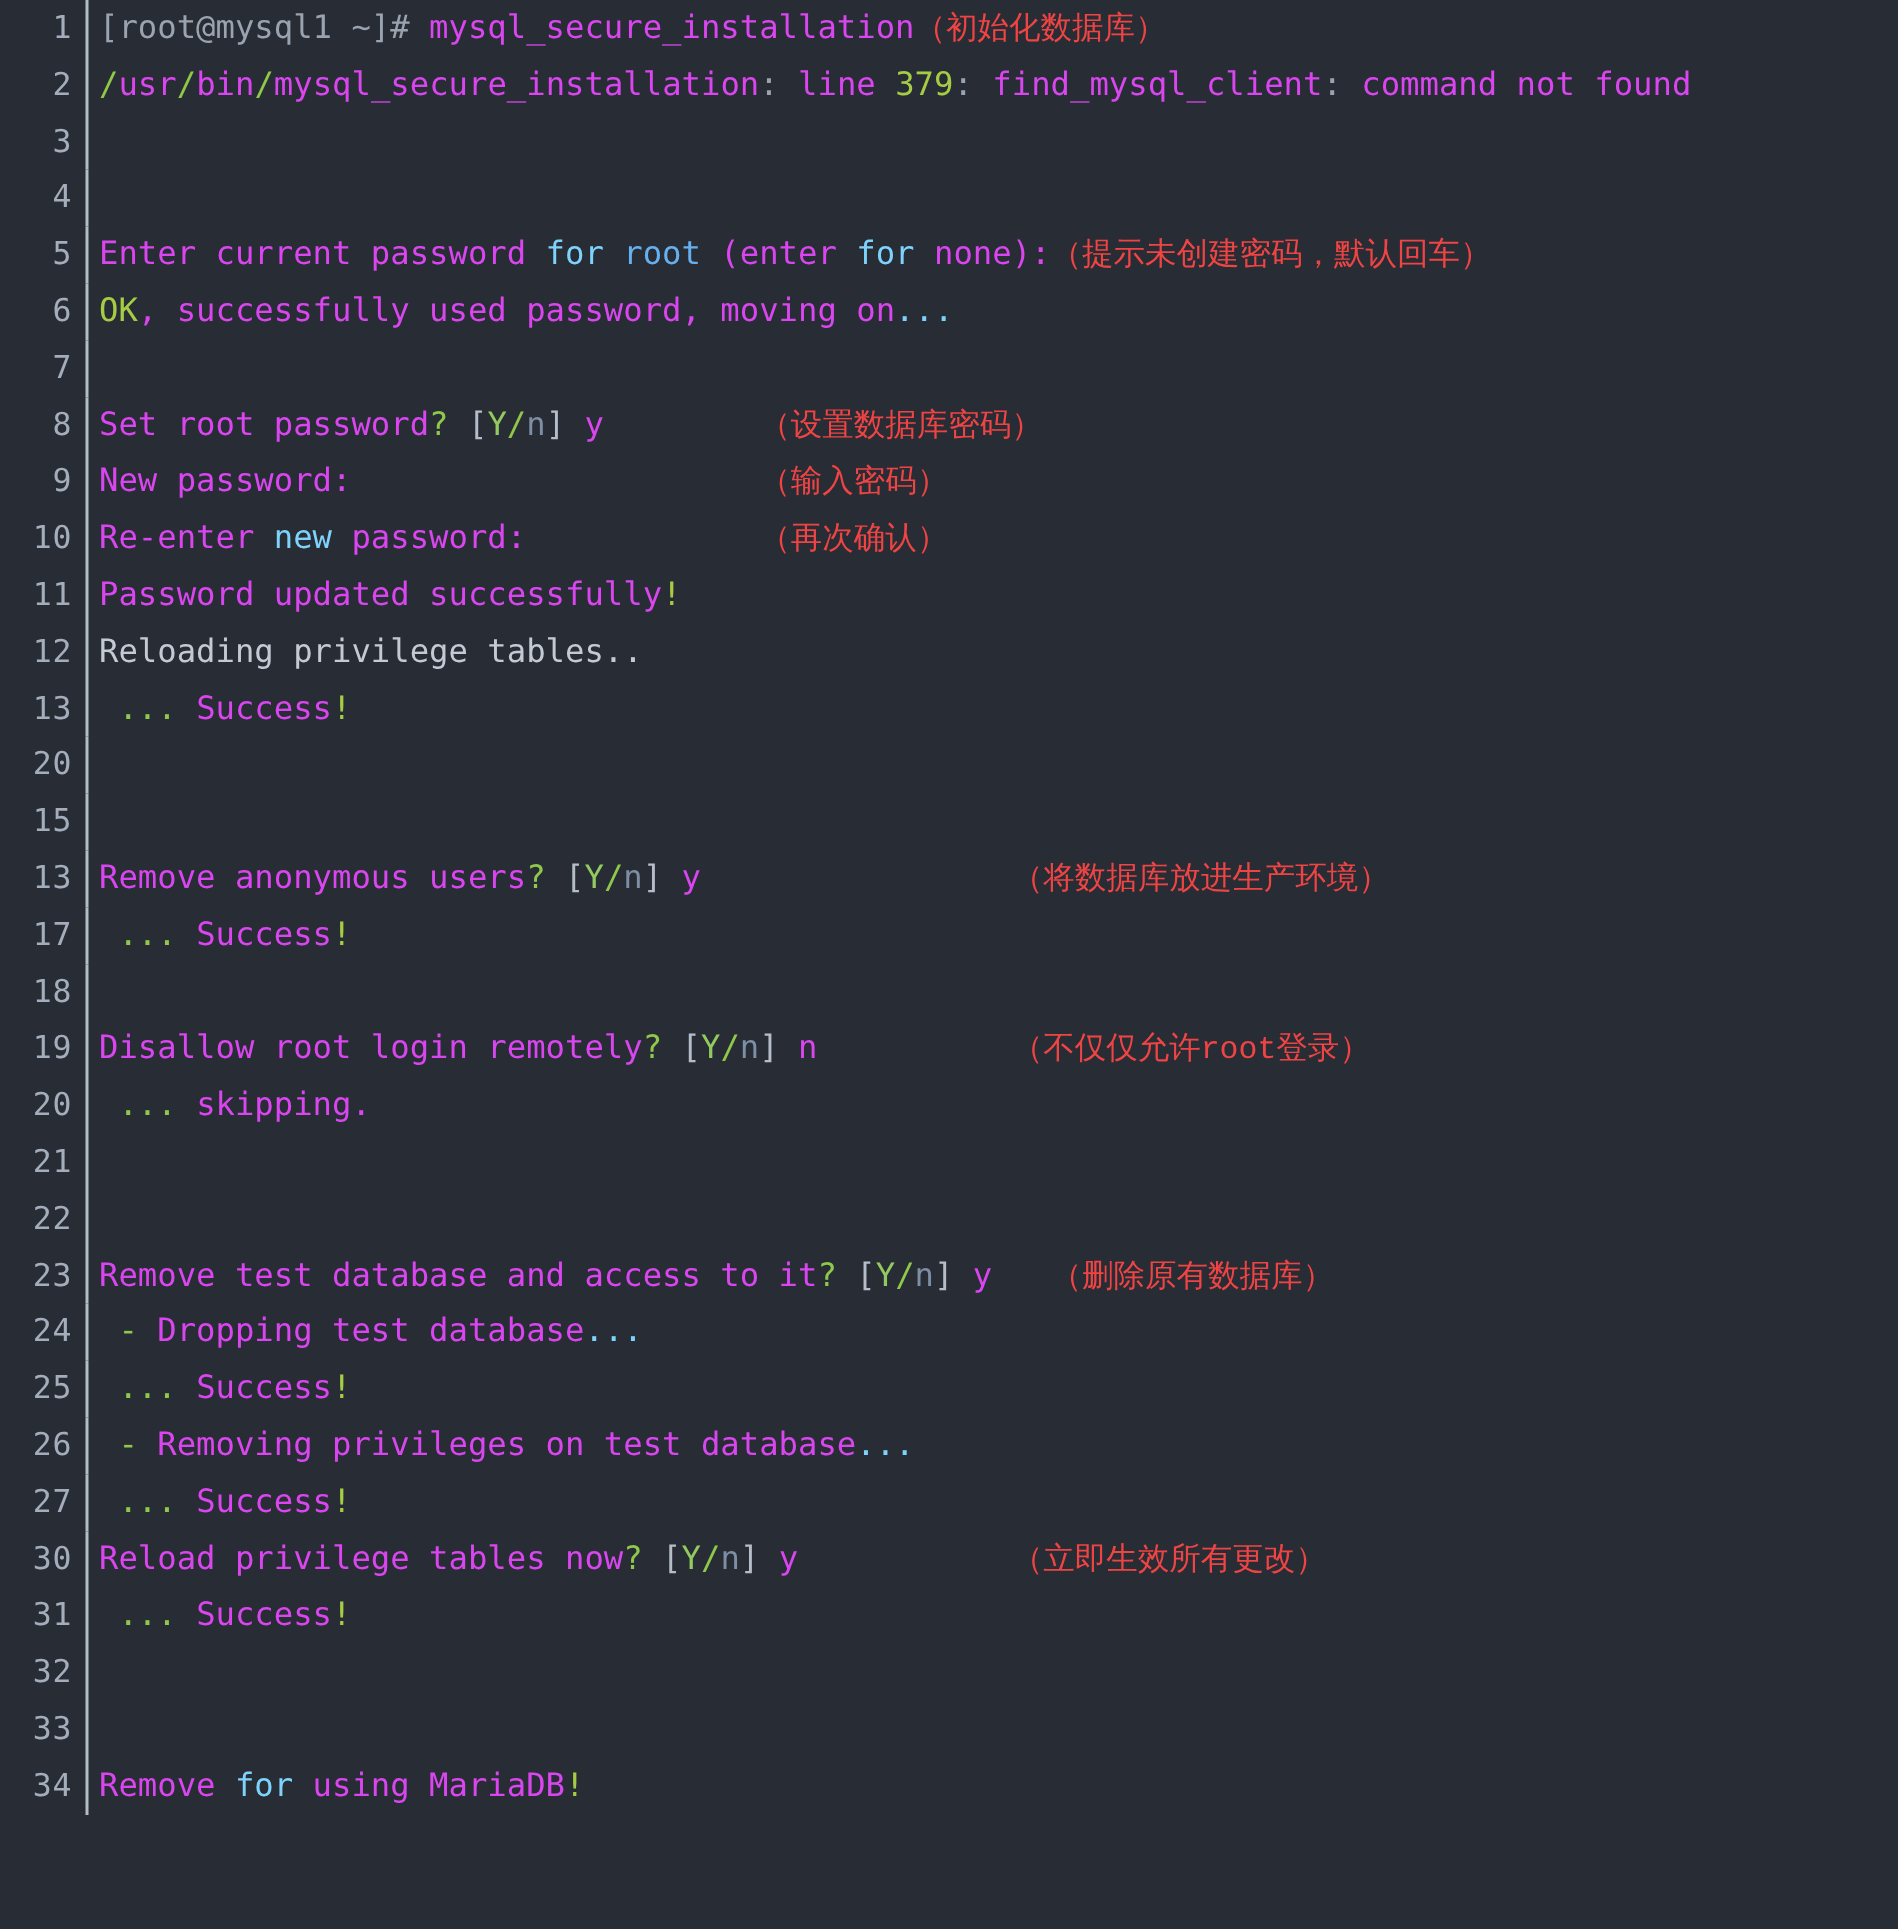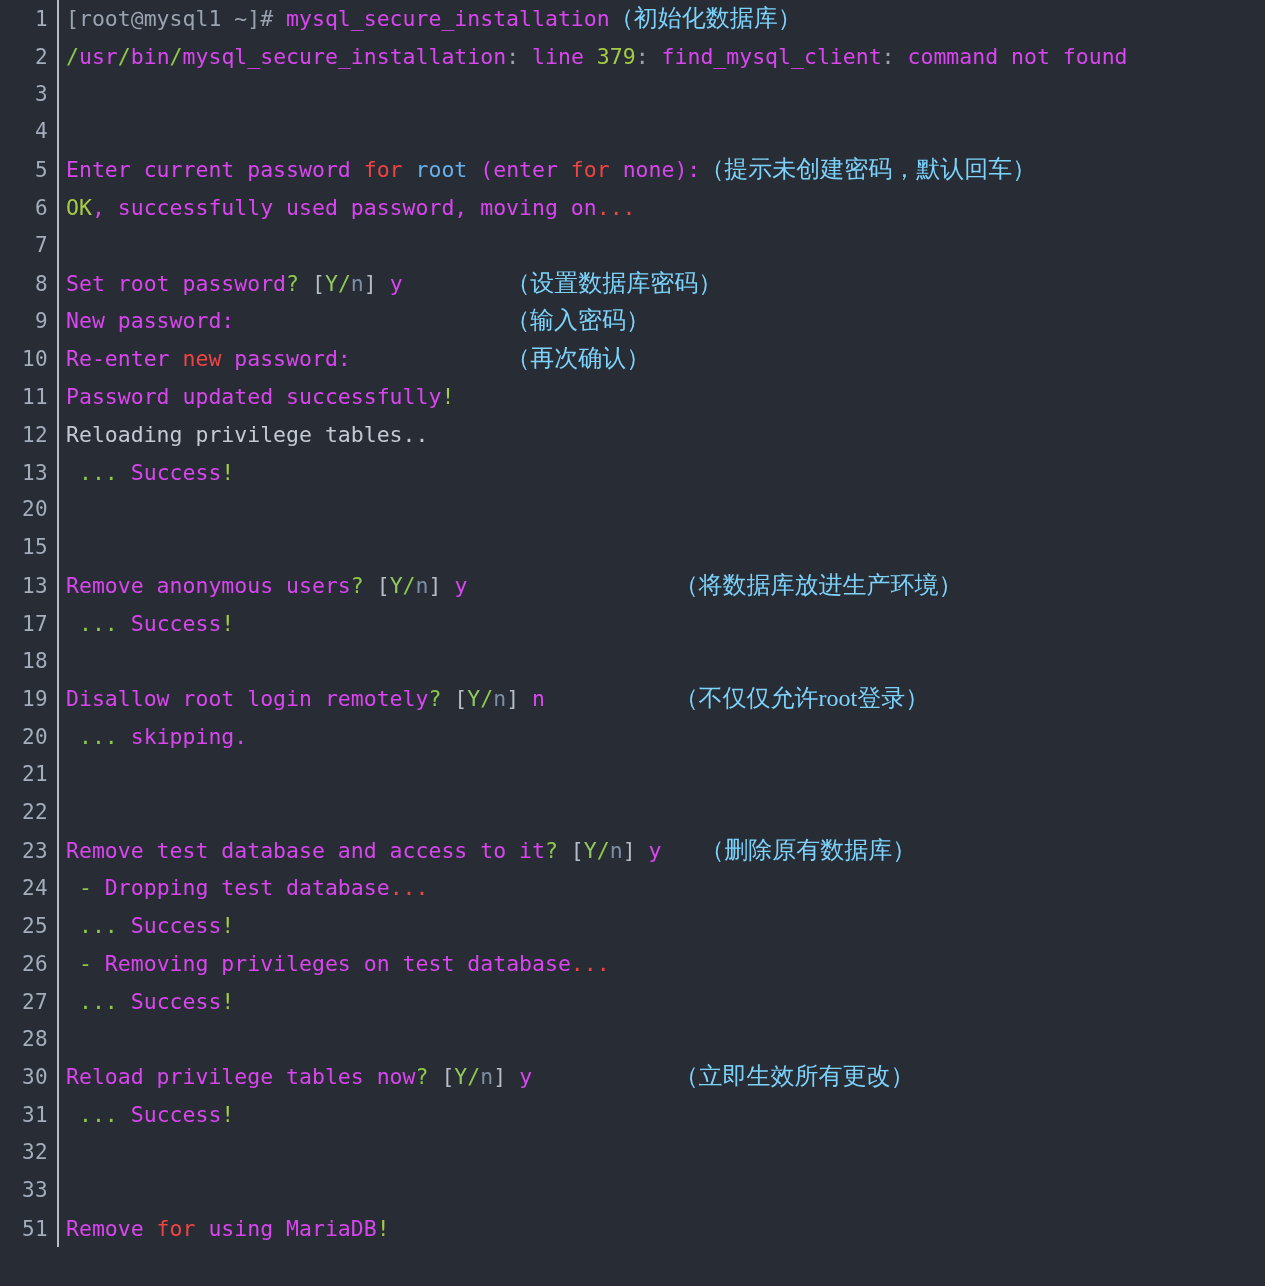--- a/index.html
+++ b/index.html
@@ -65,31 +65,31 @@
     font-size: 21.5px;
     color: #c3cad4;
     white-space: pre;
     overflow: hidden;
   }
 
   
   .t-def   { color: #d946ef; }
   .t-green { color: #8fc84a; }
   .t-lime  { color: #a6cc46; }
-  .t-pink  { color: #ef4444; }
+  .t-pink  { color: #7dd3fc; }
   .t-blue  { color: #67b0ef; text-align: center; }
   .t-dim   { color: #9aa3b0; }
   .t-ybr   { color: #93ca5f; }
   .t-nb    { color: #7d8ea5; }
   .t-brk   { color: #b5bdc8; }
 
   .cn {
-    font-family: Liberation Serif, serif;
-    color: #7dd3fc;
-    font-size: 24px;
+    font-family: Liberation Mono, monospace;
+    color: #ef4444;
+    font-size: 21px;
   }
 </style>
 </head>
 <body>
 
 <div id="code-block">
 
   <div class="line">
     <span class="gutter">1</span>
     <span class="divider"></span>
@@ -245,25 +245,20 @@
     <span class="divider"></span>
     <span class="content"> <span class="t-green">-</span> <span class="t-def">Removing privileges on test database</span><span class="t-pink">...</span></span>
   </div>
 
   <div class="line">
     <span class="gutter">27</span>
     <span class="divider"></span>
     <span class="content"> <span class="t-green">...</span> <span class="t-def">Success</span><span class="t-lime">!</span></span>
   </div>
 
-  <div class="line">
-    <span class="gutter">28</span>
-    <span class="divider"></span>
-    <span class="content"></span>
-  </div>
 
 
   <div class="line">
     <span class="gutter">30</span>
     <span class="divider"></span>
     <span class="content"><span class="t-def">Reload privilege tables now</span><span class="t-green">?</span> <span class="t-brk">[</span><span class="t-ybr">Y</span><span class="t-green">/</span><span class="t-nb">n</span><span class="t-brk">]</span> <span class="t-def">y</span>           <span class="cn">（立即生效所有更改）</span></span>
   </div>
 
   <div class="line">
     <span class="gutter">31</span>
@@ -277,18 +272,18 @@
     <span class="content"></span>
   </div>
 
   <div class="line">
     <span class="gutter">33</span>
     <span class="divider"></span>
     <span class="content"></span>
   </div>
 
   <div class="line">
-    <span class="gutter">51</span>
+    <span class="gutter">34</span>
     <span class="divider"></span>
     <span class="content"><span class="t-def">Remove </span><span class="t-pink">for</span><span class="t-def"> using MariaDB</span><span class="t-lime">!</span></span>
   </div>
 
 </div>
 
 </body></html>

